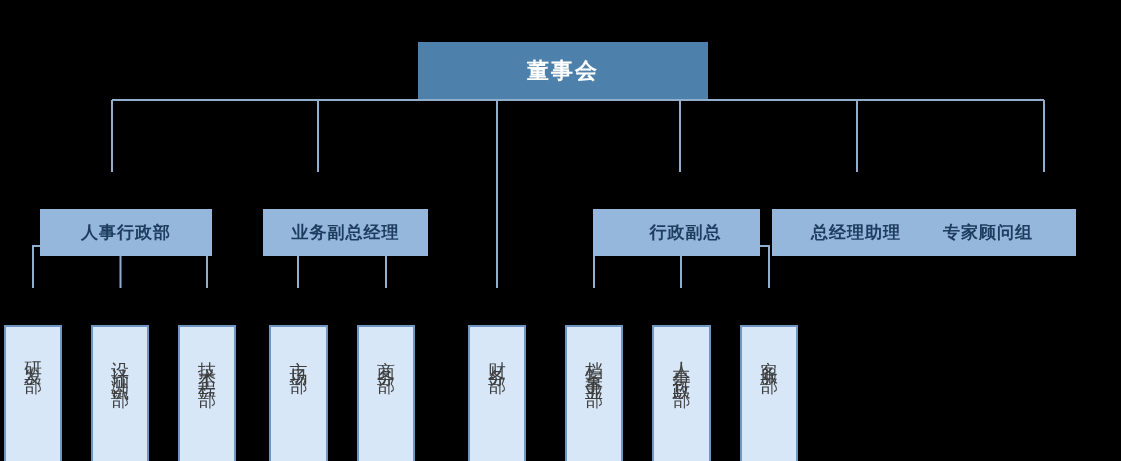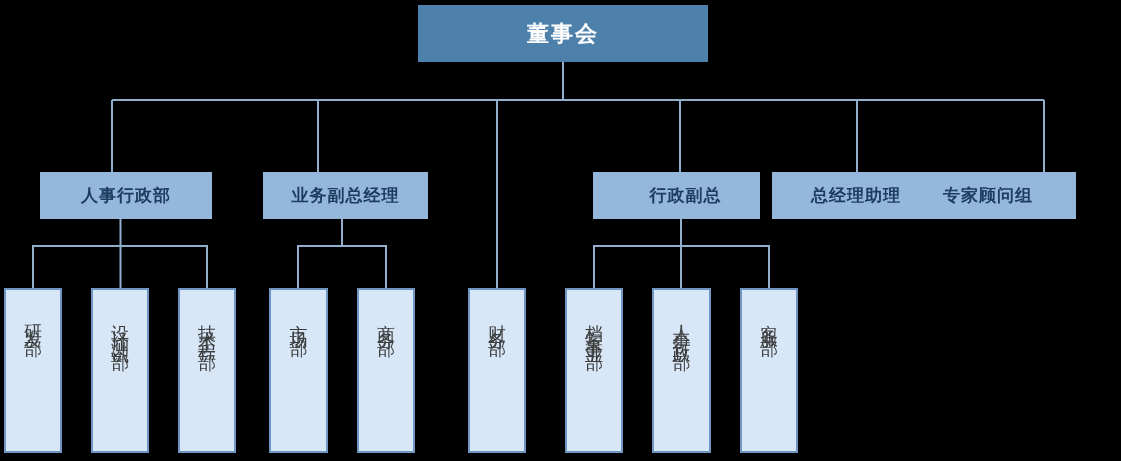--- a/index.html
+++ b/index.html
@@ -25,20 +25,21 @@
     stroke-width: 2;
     fill: none;
   }
   .node {
     position: absolute;
     box-sizing: border-box;
     display: flex;
     align-items: center;
     justify-content: center;
     text-align: left;
+    margin-top: 37px;
   }
   .board {
     top: 5px; left: 418px; width: 290px; height: 57px;
     background: var(--board-fill, #4d80ab);
     color: var(--board-text, #fff);
     font-size: 22px;
     font-weight: bold;
     letter-spacing: 2px;
   }
   .manager {

